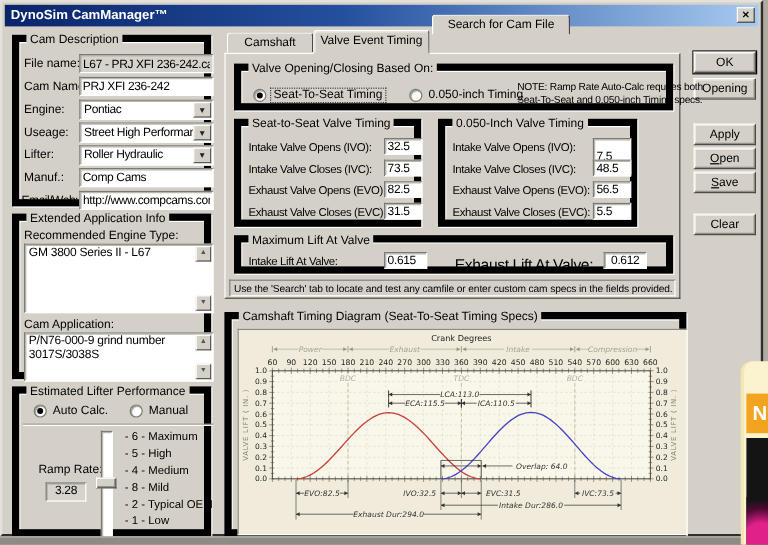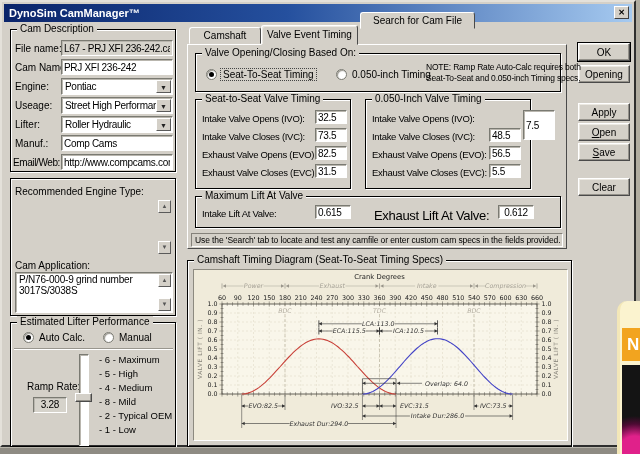--- a/index.html
+++ b/index.html
@@ -10,21 +10,21 @@
   .window { position:absolute; left:0; top:0; width:636px; height:447px;
             background:#d4d0c8; border:2px solid; border-color:#e4e1da #2e2e2e #2e2e2e #e4e1da; }
   .titlebar { position:absolute; left:2px; top:2px; right:2px; height:18px;
               background:linear-gradient(90deg,#0a246a,#25509e 45%,#a6caf0);
               color:#fff; font-weight:bold; font-size:11px; line-height:18px; padding-left:5px; }
   .close-btn { position:absolute; top:2px; right:3px; width:15px; height:13px;
                background:#d4d0c8; border:1px solid; border-color:#fff #404040 #404040 #fff;
                font-size:8px; line-height:11px; text-align:center; color:#000; font-weight:bold; cursor:default; }
 
   
-  .groupbox { position:absolute; border:1px solid #000000; box-shadow:inset 1px 1px 0 #fff, 1px 1px 0 #fff; }
+  .groupbox { position:absolute; border:6px solid #000000; box-shadow:inset 1px 1px 0 #fff, 1px 1px 0 #fff; }
   .legend { position:absolute; top:-7px; left:6px; background:#d4d0c8; padding:0 3px; font-size:10px; color:#000; white-space:nowrap; }
   .lbl { position:absolute; font-size:10px; color:#000; white-space:nowrap; }
   .tight { letter-spacing:-0.3px; }
   .edit { position:absolute; background:#fff; border:1px solid; border-color:#7a7a72 #fff #fff #7a7a72;
           box-shadow:inset 1px 1px 0 #b9b6ae; font-family:"Liberation Sans",sans-serif;
           font-size:10px; letter-spacing:-0.3px; padding:0 2px; height:16px; }
   .edit.ro { background:#d6d3cb; }
   .combo { position:absolute; background:#fff; border:1px solid; border-color:#7a7a72 #fff #fff #7a7a72;
            box-shadow:inset 1px 1px 0 #b9b6ae; height:17px; }
   .combo .txt { position:absolute; left:3px; top:2px; font-size:10px; letter-spacing:-0.3px; white-space:nowrap; }
@@ -116,21 +116,23 @@
       </div>
 
       <span class="lbl" style="left:4px;top:108px;">Manuf.:</span>
       <input class="edit" style="left: 50px; top: 105px; width: 112px;" value="Comp Cams">
 
       <span class="lbl" style="left:2px;top:127px;letter-spacing:-0.4px;">Email/Web:</span>
       <input class="edit" style="left: 50px; top: 124px; width: 112px;" value="http://www.compcams.com">
     </div>
 
     <div class="groupbox" style="left:8px;top:176px;width:166px;height:138px;">
+      <span class="legend">Extended Application Info</span>
       <span class="lbl" style="left:4px;top:7px;">Recommended Engine Type:</span>
+      <div class="memo" style="left:4px;top:19px;width:158px;height:58px;">GM 3800 Series II - L67</div>
       <div class="scr" style="left:147px;top:21px;">▲</div>
       <div class="scr" style="left:147px;top:62px;">▼</div>
 
       <span class="lbl" style="left:4px;top:81px;">Cam Application:</span>
       <div class="memo" style="left:4px;top:93px;width:158px;height:41px;">P/N76-000-9  grind number
 3017S/3038S</div>
       <div class="scr" style="left:147px;top:95px;">▲</div>
       <div class="scr" style="left:147px;top:119px;">▼</div>
     </div>
 
@@ -179,21 +181,21 @@
         <input class="edit" style="left: 119px; top: 28px; width: 32px; height: 14px;" value="73.5">
         <span class="lbl tight" style="left:6px;top:49px;font-size:9.5px;">Exhaust Valve Opens (EVO):</span>
         <input class="edit" style="left: 119px; top: 46px; width: 32px; height: 14px;" value="82.5">
         <span class="lbl tight" style="left:6px;top:67px;font-size:9.5px;">Exhaust Valve Closes (EVC):</span>
         <input class="edit" style="left: 119px; top: 64px; width: 32px; height: 14px;" value="31.5">
       </div>
 
       <div class="groupbox" style="left:177px;top:54px;width:166px;height:90px;">
         <span class="legend">0.050-Inch Valve Timing</span>
         <span class="lbl tight" style="left:6px;top:13px;font-size:9.5px;">Intake Valve Opens (IVO):</span>
-        <input class="edit" style="left: 123px; top: 10px; width: 32px; height: 30px; margin-left: 34px;" value="7.5">
+        <input class="edit" style="left: 123px; top: 10px; width: 32px; height: 30px;" value="7.5">
         <span class="lbl tight" style="left:6px;top:31px;font-size:9.5px;">Intake Valve Closes (IVC):</span>
         <input class="edit" style="left: 123px; top: 28px; width: 32px; height: 14px;" value="48.5">
         <span class="lbl tight" style="left:6px;top:49px;font-size:9.5px;">Exhaust Valve Opens (EVO):</span>
         <input class="edit" style="left: 123px; top: 46px; width: 32px; height: 14px;" value="56.5">
         <span class="lbl tight" style="left:6px;top:67px;font-size:9.5px;">Exhaust Valve Closes (EVC):</span>
         <input class="edit" style="left: 123px; top: 64px; width: 32px; height: 14px;" value="5.5">
       </div>
 
       <div class="groupbox" style="left:7px;top:151px;width:366px;height:32px;">
         <span class="legend">Maximum Lift At Valve</span>

